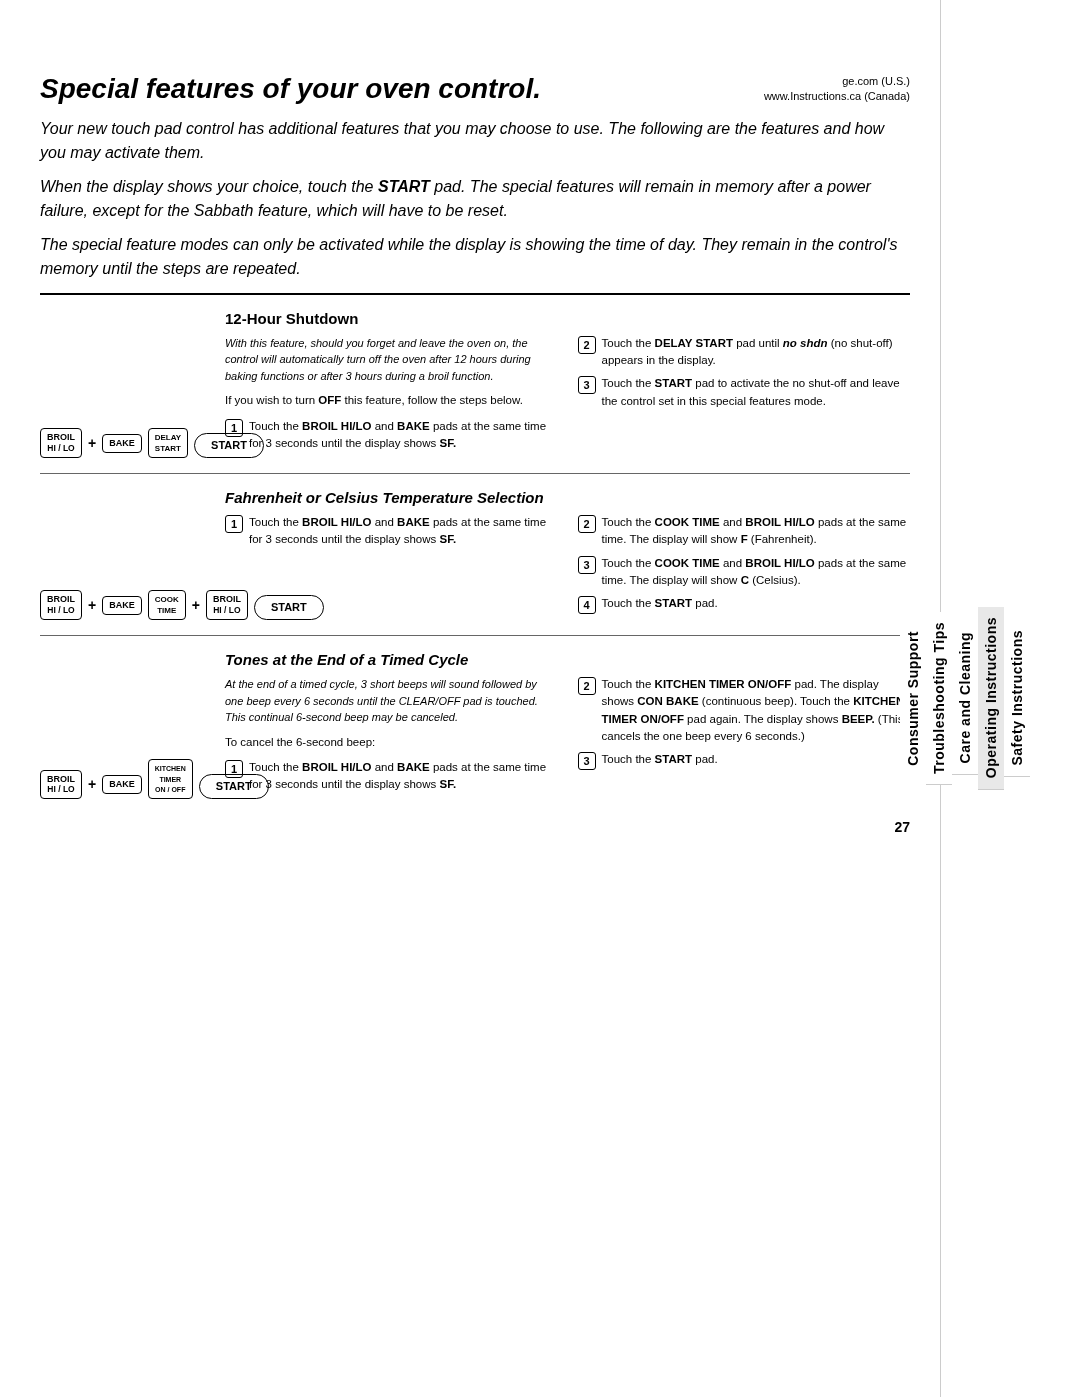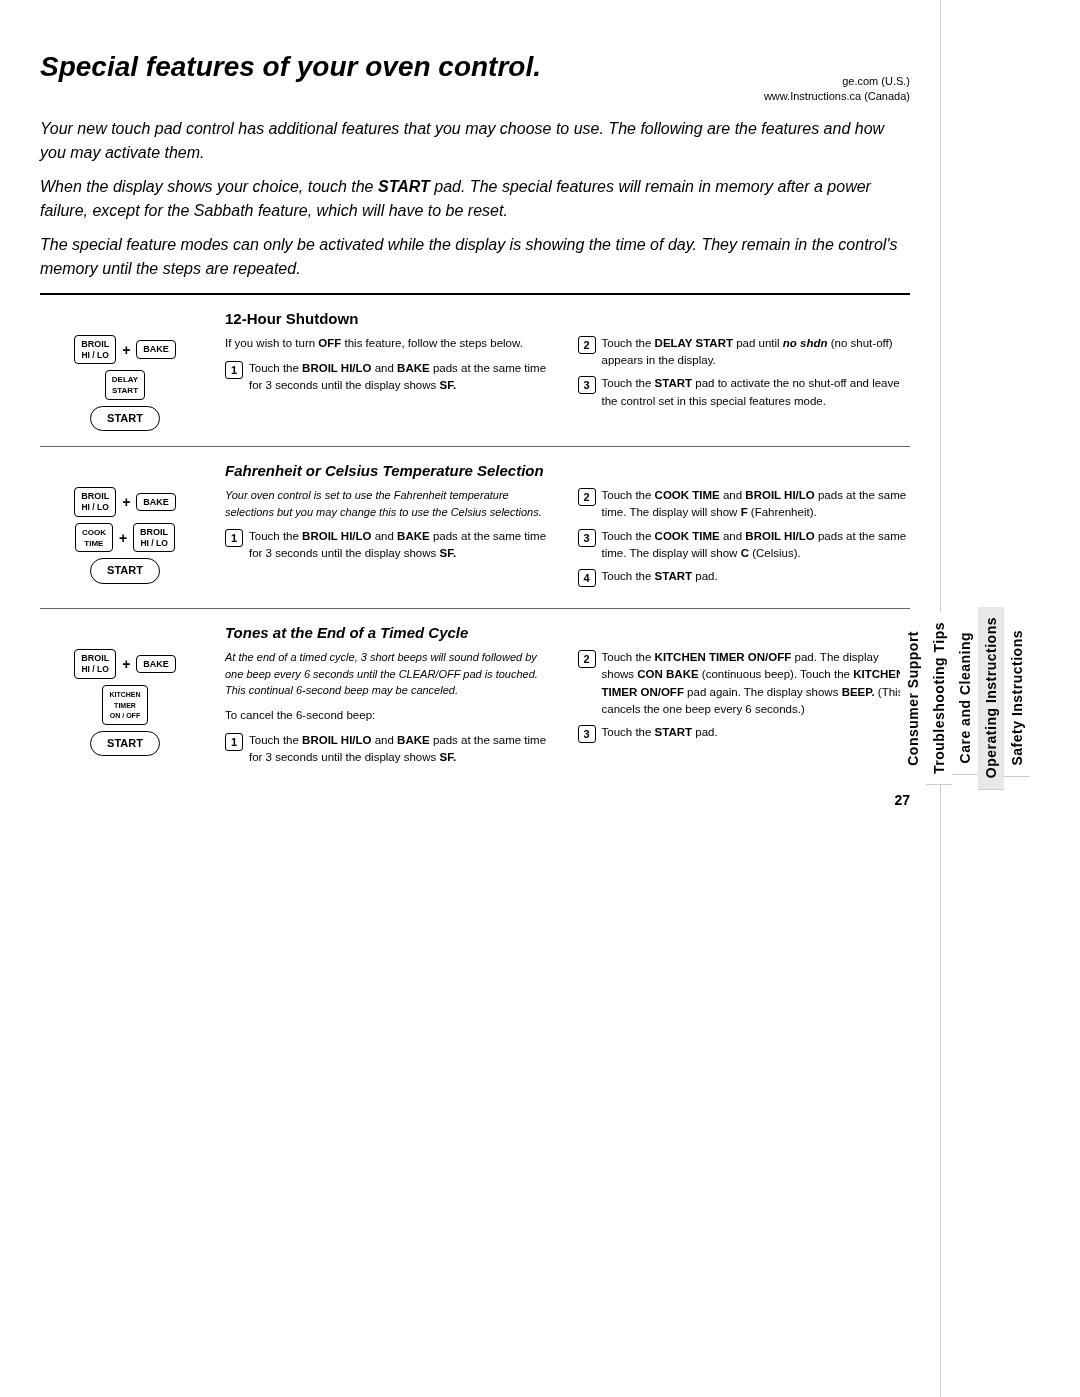--- a/index.html
+++ b/index.html
@@ -51,21 +51,21 @@
       transform: rotate(180deg);
       white-space: nowrap;
       color: #000;
       letter-spacing: 0.5px;
     }
 
     
     .page-header {
       display: flex;
       justify-content: space-between;
-      align-items: center;
+      align-items: flex-end;
       margin-bottom: 12px;
     }
 
     .page-title {
       font-size: 28px;
       font-weight: bold;
       font-style: italic;
     }
 
     .website-info {
@@ -78,22 +78,21 @@
     .intro-text {
       font-style: italic;
       font-size: 16px;
       line-height: 1.5;
       margin-bottom: 10px;
     }
 
     
     .diagram-area {
       display: flex;
-      flex-direction: column;
-      align-items: center;
+      align-items: flex-end;
       gap: 6px;
       padding-top: 25px;
     }
 
     .pad-row {
       display: flex;
       align-items: center;
       gap: 6px;
     }
 
@@ -232,20 +231,21 @@
       </div>
       <div class="pad-row">
         <div class="pad-button start-btn"><span class="bold">START</span></div>
       </div>
     </div>
 
     <div>
       <div class="section-heading">12-Hour Shutdown</div>
       <div class="content-columns">
         <div>
+          <p class="body-text italic-small">With this feature, should you forget and leave the oven on, the control will automatically turn off the oven after 12 hours during baking functions or after 3 hours during a broil function.</p>
           <p class="body-text">
             If you wish to turn <span class="bold">OFF</span> this feature, follow the steps below.
           </p>
           <div class="step-row">
             <div class="step-num">1</div>
             <div class="step-text">
               Touch the <span class="bold">BROIL HI/LO</span> and <span class="bold">BAKE</span> pads at the same time for 3 seconds until the display shows <span class="bold">SF.</span>
             </div>
           </div>
         </div>
@@ -282,21 +282,20 @@
       </div>
       <div class="pad-row">
         <div class="pad-button start-btn"><span class="bold">START</span></div>
       </div>
     </div>
 
     <div>
       <div class="section-heading italic">Fahrenheit or Celsius Temperature Selection</div>
       <div class="content-columns">
         <div>
-          <p class="body-text italic-small">Your oven control is set to use the Fahrenheit temperature selections but you may change this to use the Celsius selections.</p>
           <div class="step-row">
             <div class="step-num">1</div>
             <div class="step-text">
               Touch the <span class="bold">BROIL HI/LO</span> and <span class="bold">BAKE</span> pads at the same time for 3 seconds until the display shows <span class="bold">SF.</span>
             </div>
           </div>
         </div>
         <div>
           <div class="step-row">
             <div class="step-num">2</div>

